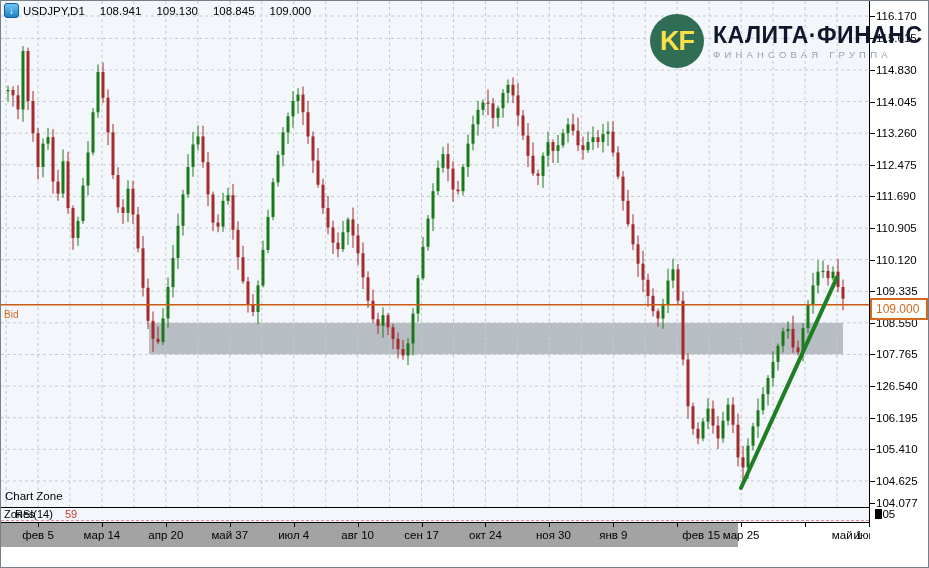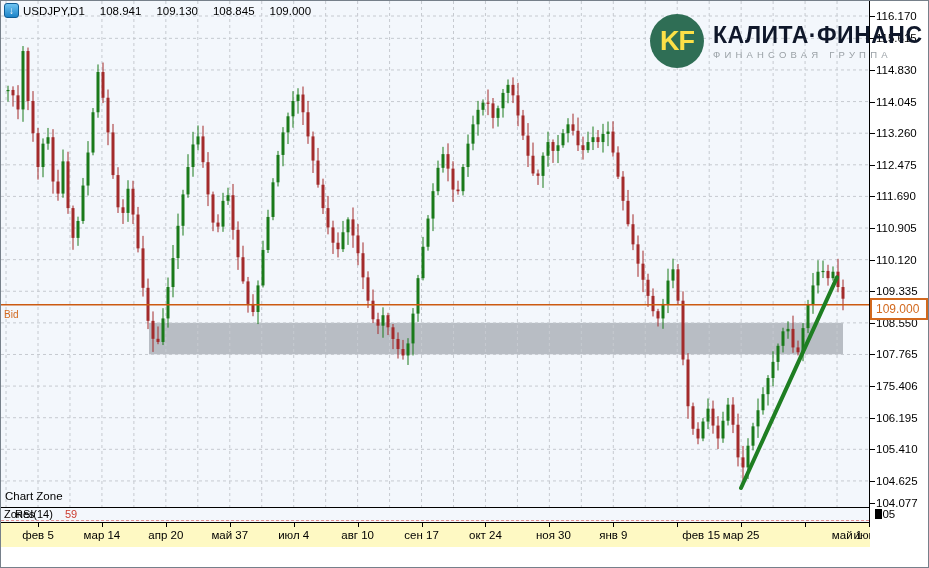--- a/index.html
+++ b/index.html
@@ -18,21 +18,21 @@
   #logo-title{font-size:23px;font-weight:600;color:#0f172a;letter-spacing:.5px;line-height:24px;}
   #logo-sub{font-size:9.5px;color:#9aa1a6;letter-spacing:4.2px;margin-top:2px;}
   #bid-label{position:absolute;left:3px;top:308px;font-size:10px;z-index:5;}
   #chartzone-label{position:absolute;left:4px;top:489px;font-size:11.5px;color:#000;z-index:5;}
   #border-mid{position:absolute;left:0;top:506px;width:874px;height:1px;background:#000;}
   #ind-pane{position:absolute;left:0;top:507px;width:868px;height:14px;background:#f3f7fc;overflow:hidden;}
   #ind-pane span{position:absolute;top:0;font-size:11px;color:#000;}
   #ind-zones{left:3px;} #ind-rsi{left:14px;} #ind-val{left:64px;}
   #ind-line{position:absolute;left:0;bottom:1px;width:100%;border-top:1px dashed #e49090;}
   #border-low{position:absolute;left:0;top:521px;width:929px;height:1px;background:#000;}
-  #time-axis{position:absolute;left:0;top:522px;width:929px;height:24px;background:#fef9c3;text-align:right;}
+  #time-axis{position:absolute;left:0;top:522px;width:737px;height:24px;background:#a3a3a3;text-align:right;}
   .tlabel{position:absolute;top:6px;transform:translateX(-50%);font-size:11.5px;color:#000;white-space:nowrap;}
   .ttick{position:absolute;top:0;width:1px;height:4px;background:#000;}
   #axis-line{position:absolute;left:868px;top:0;width:1px;height:522px;background:#000;}
   #price-axis{position:absolute;left:869px;top:0;width:60px;height:546px;background:#fff;}
   .plabel{position:absolute;left:6px;transform:translateY(-50%);font-size:11.5px;color:#000;white-space:nowrap;}
   .ptick{position:absolute;left:0;width:5px;height:1px;background:#000;}
   #bid-tag{position:absolute;left:0;width:58px;height:22px;background:#fff;border:2px solid #d2691e;
            box-sizing:border-box;color:#d2691e;font-size:12px;display:flex;align-items:center;
            padding-left:4px;z-index:4;}
   #sub-label{position:absolute;left:6px;top:513px;transform:translateY(-50%);font-size:11.5px;color:#000;}
@@ -526,21 +526,21 @@
       <div class="plabel" style="top: 227.028px;">110.905</div>
       <div class="ptick" style="top: 259px;"></div>
       <div class="plabel" style="top: 258.641px;">110.120</div>
       <div class="ptick" style="top: 290px;"></div>
       <div class="plabel" style="top: 290.254px;">109.335</div>
       <div class="ptick" style="top: 322px;"></div>
       <div class="plabel" style="top: 321.867px;">108.550</div>
       <div class="ptick" style="top: 353px;"></div>
       <div class="plabel" style="top: 353.48px;">107.765</div>
       <div class="ptick" style="top: 385px;"></div>
-      <div class="plabel" style="top: 385.093px;">175.406</div>
+      <div class="plabel" style="top: 385.093px;">126.540</div>
       <div class="ptick" style="top: 417px;"></div>
       <div class="plabel" style="top: 416.706px;">106.195</div>
       <div class="ptick" style="top: 448px;"></div>
       <div class="plabel" style="top: 448.318px;">105.410</div>
       <div class="ptick" style="top: 480px;"></div>
       <div class="plabel" style="top: 479.931px;">104.625</div>
       <div class="ptick" style="top: 502px;"></div>
       <div class="plabel" style="top: 502px;">104.077</div>
     </div>
 

